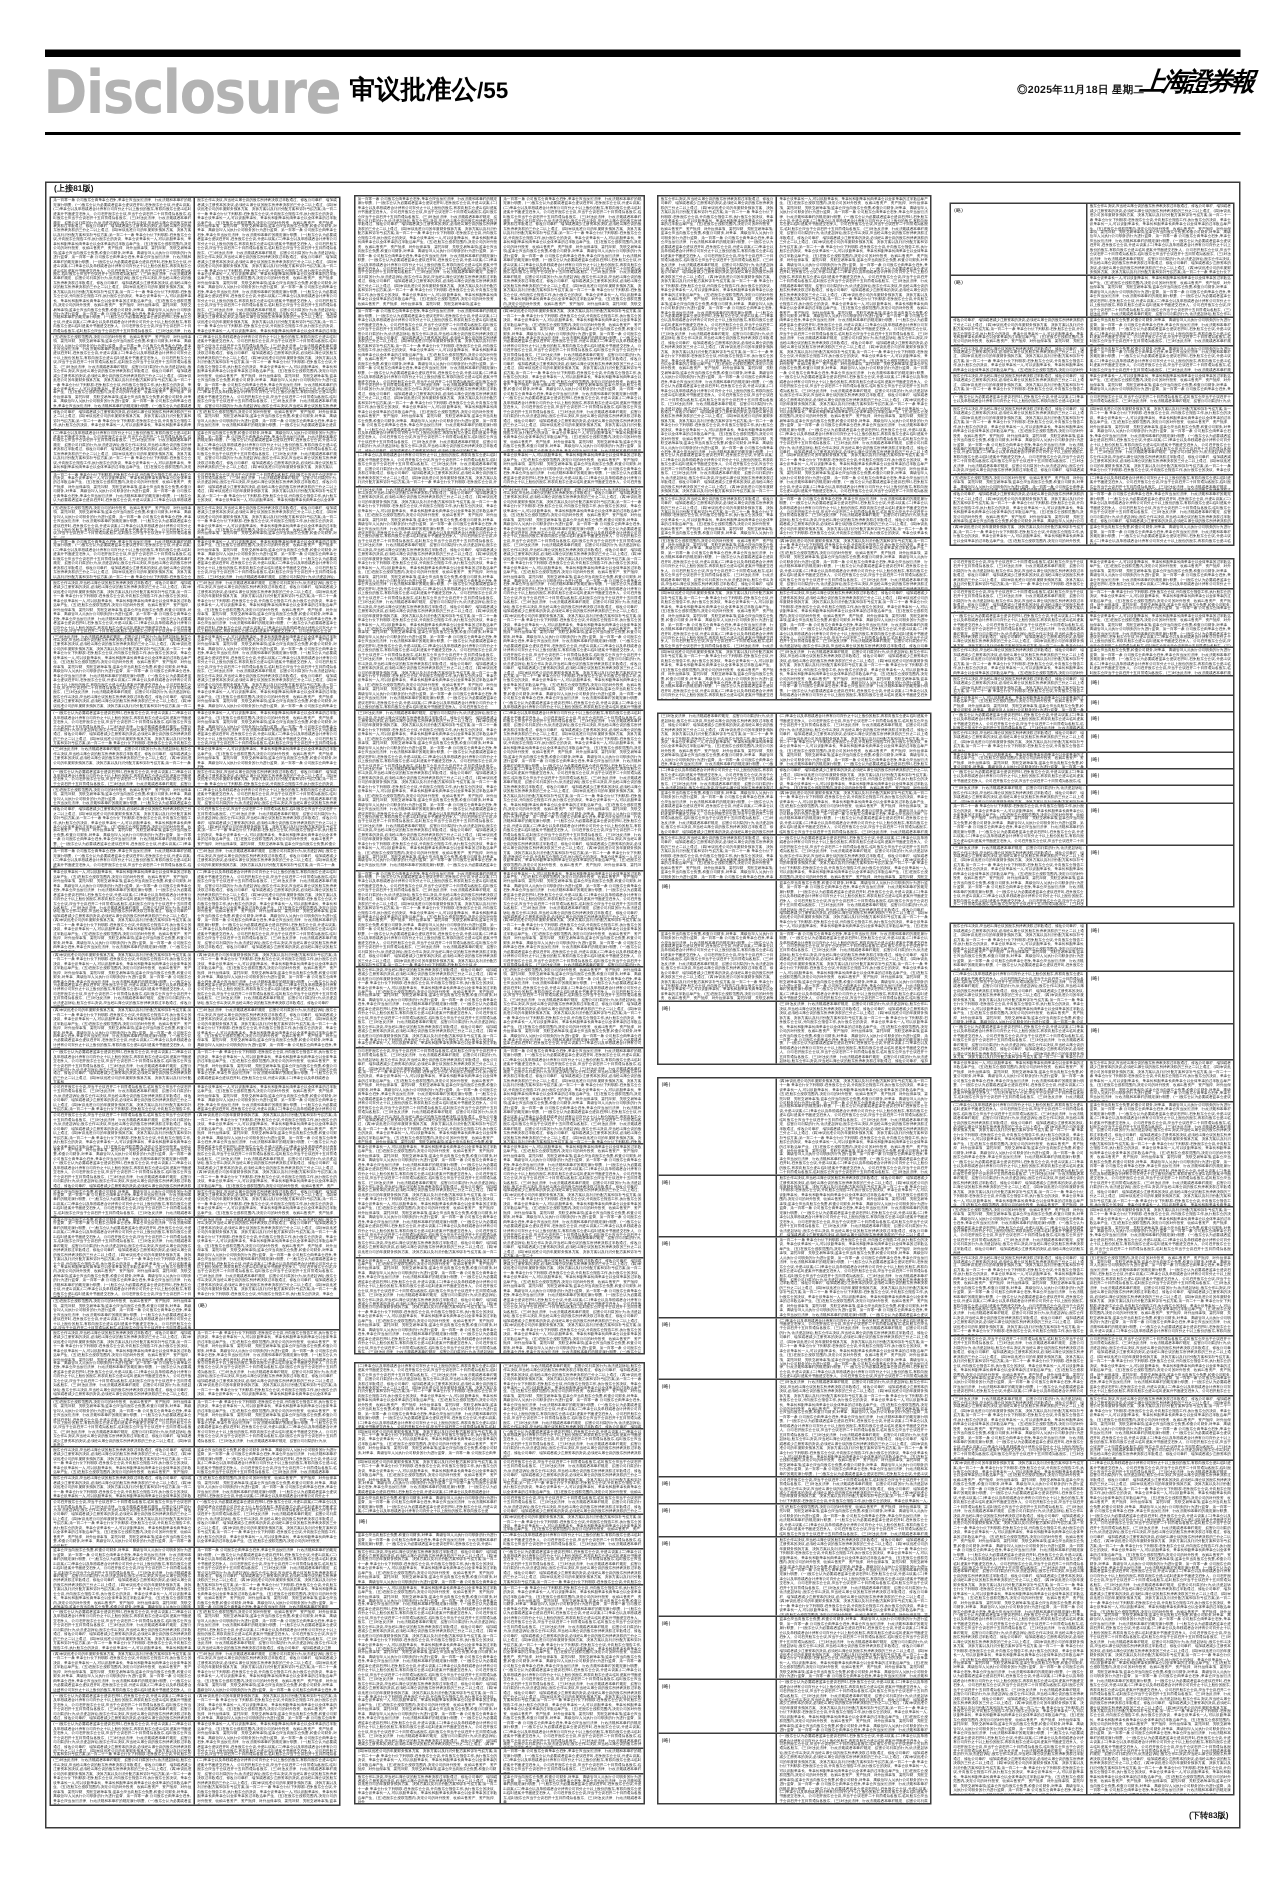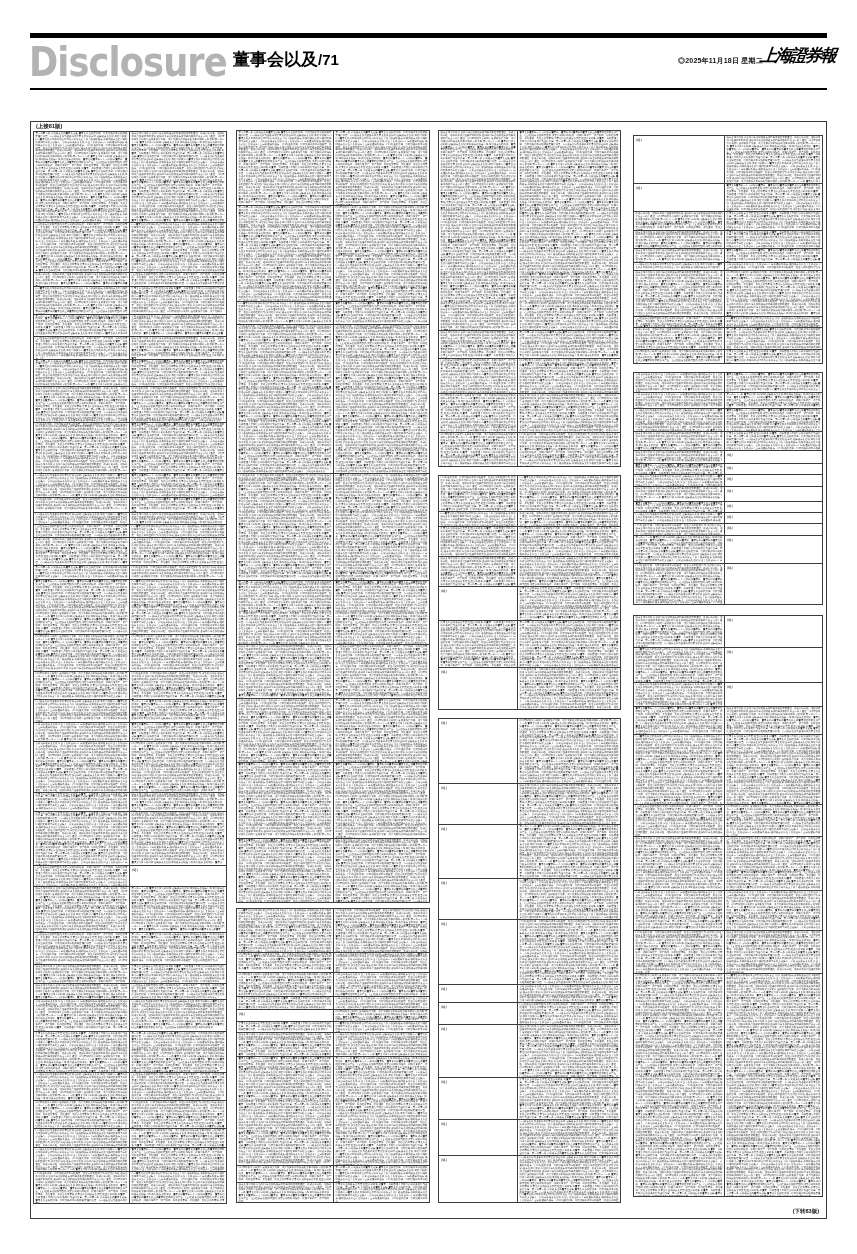--- a/index.html
+++ b/index.html
@@ -53,21 +53,21 @@
   }
   .cell.left{border-right:0.8px solid #3c3c3c;flex:0 0 auto;}
   .cell.omit{font-size:3.4px;line-height:1.4;padding:2px 2px;color:#222;text-align:left;}
 </style>
 </head>
 <body>
 
 <div class="page">
   <div class="topbar"></div>
   <div class="logo">Disclosure</div>
-  <div class="section-title"><span>董事会以及</span><span class="pagenum">/71</span></div>
+  <div class="section-title"><span>审议批准公</span><span class="pagenum">/55</span></div>
   <div class="dateline">◎2025年11月18日 星期二</div>
   <div class="masthead">上海證券報</div>
   <div class="header-rule"></div>
 
   <div class="body-box">
     <div class="cont-from">(上接81版)</div>
     <div class="cont-to">(下转83版)</div>
 
   <div class="cmp-table" style="left: 2px; top: 9px; width: 194px; height: 1073px;">
         <div class="cmp-row" style="flex-grow: 10;">

